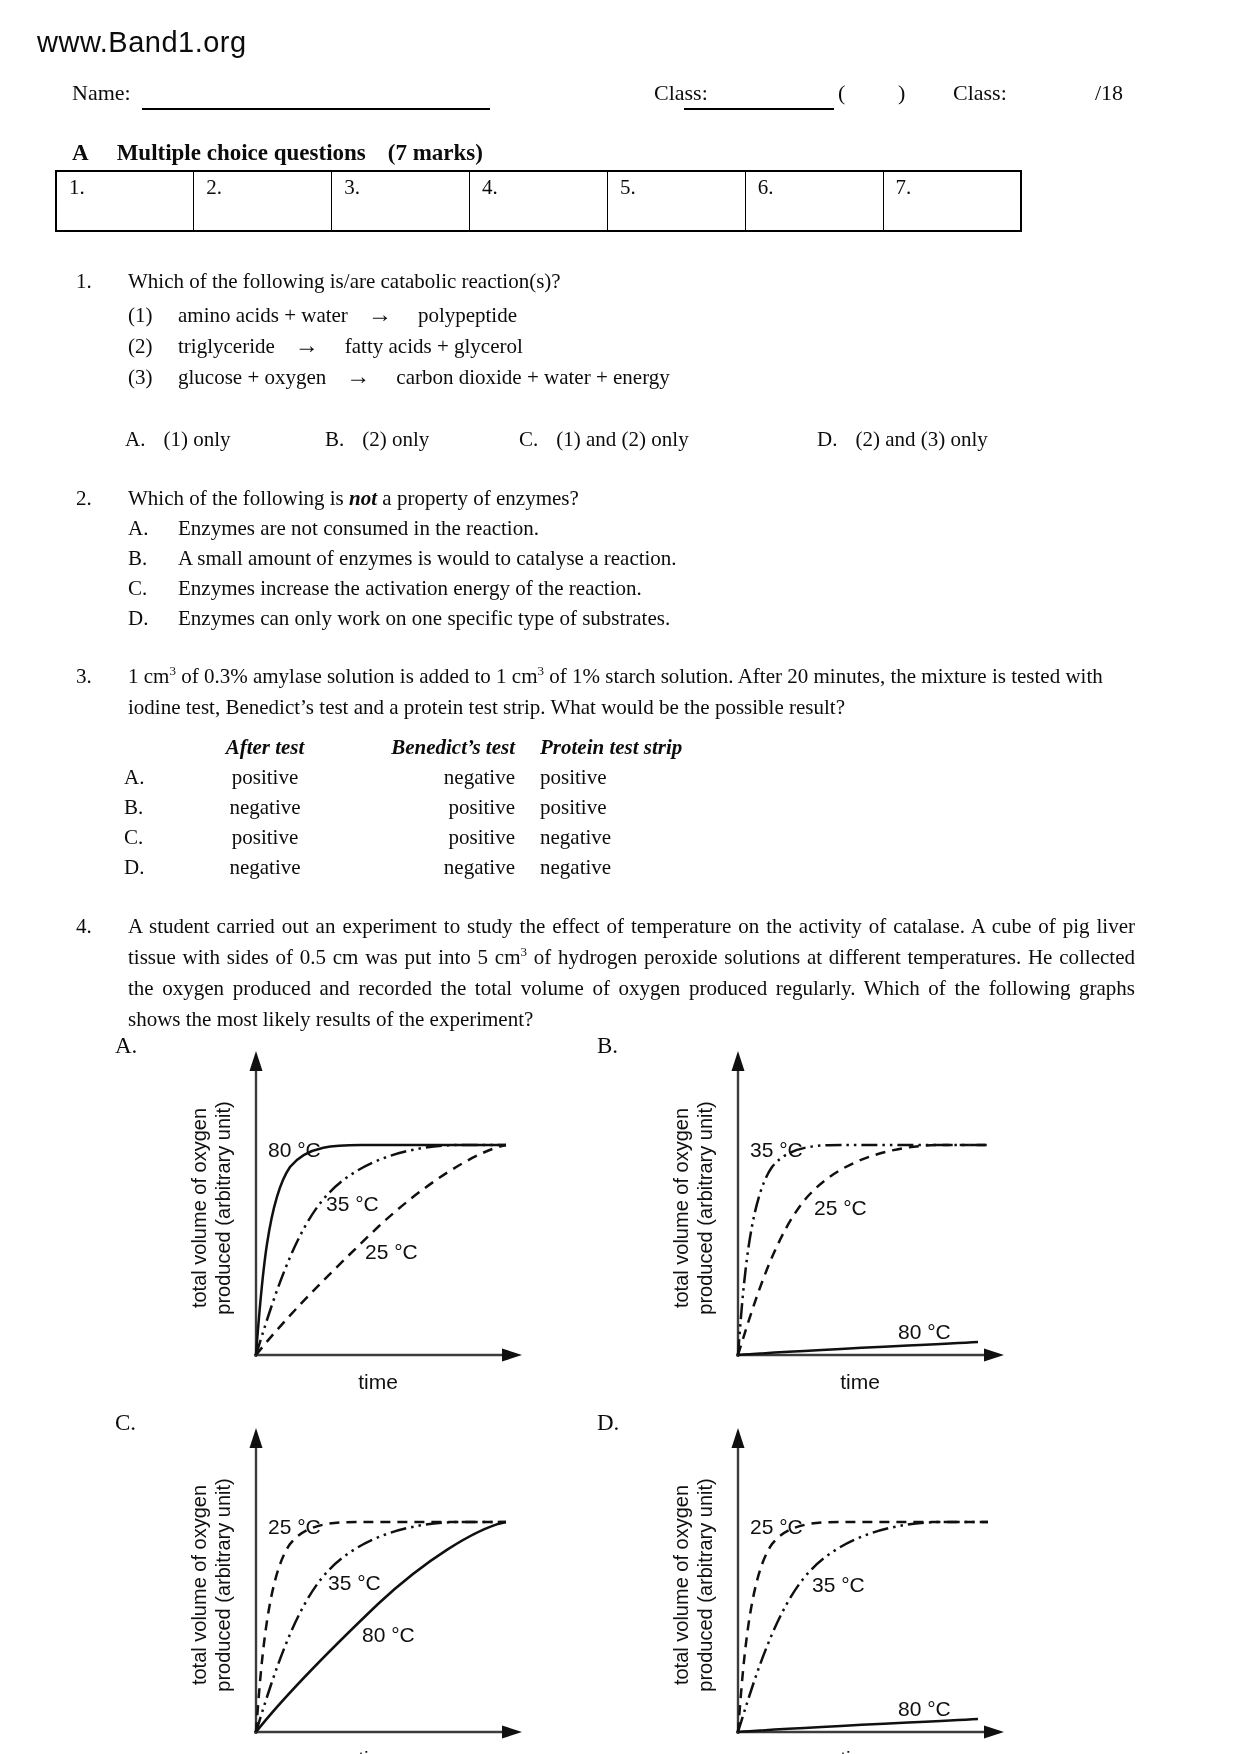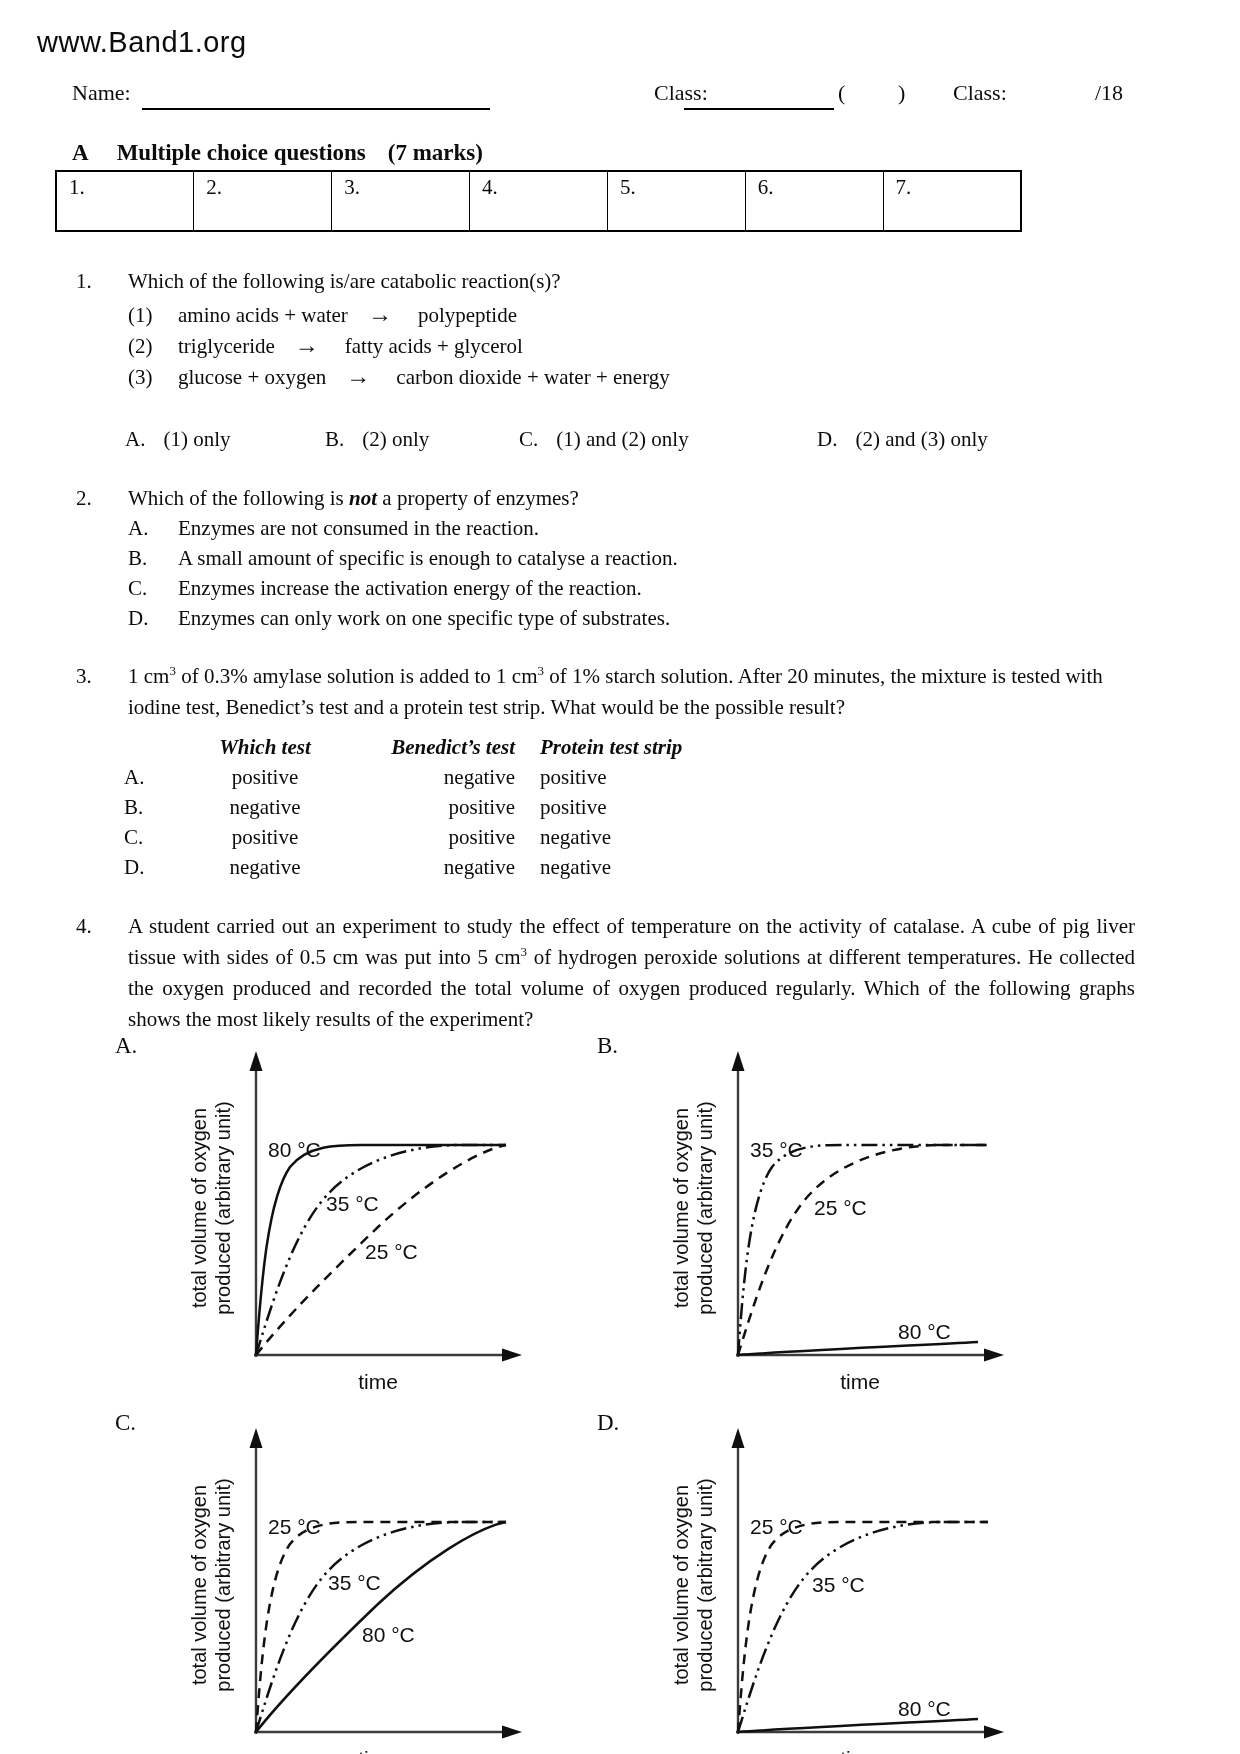--- a/index.html
+++ b/index.html
@@ -154,42 +154,42 @@
       <span class="qnum">2.</span>
       <span><span>Which of the following is </span><span class="emph">not</span><span> a property of enzymes?</span></span>
     </div>
     <div class="indent">
       <div class="qrow">
           <span class="inum">A.</span>
           <span>Enzymes are not consumed in the reaction.</span>
         </div>
       <div class="qrow">
           <span class="inum">B.</span>
-          <span>A small amount of specific is enough to catalyse a reaction.</span>
+          <span>A small amount of enzymes is would to catalyse a reaction.</span>
         </div>
       <div class="qrow">
           <span class="inum">C.</span>
           <span>Enzymes increase the activation energy of the reaction.</span>
         </div>
       <div class="qrow">
           <span class="inum">D.</span>
           <span>Enzymes can only work on one specific type of substrates.</span>
         </div>
     </div>
   </div>
 
   <div class="q" style="top:661px;line-height:31px;">
     <div class="qrow">
       <span class="qnum">3.</span>
       <span style="width:1000px;"><span>1 cm</span><sup>3</sup><span> of 0.3% amylase solution is added to 1 cm</span><sup>3</sup><span> of 1% starch solution. After 20 minutes, the mixture is tested with iodine test, Benedict’s test and a protein test strip. What would be the possible result?</span></span>
     </div>
     <div class="q3t">
       <div class="q3row q3hdr">
         <span class="q3l"></span>
-        <span class="q3c1">Which test</span>
+        <span class="q3c1">After test</span>
         <span class="q3c2">Benedict’s test</span>
         <span class="q3c3">Protein test strip</span>
       </div>
       <div class="q3row">
         <span class="q3l">A.</span>
         <span class="q3c1">positive</span>
         <span class="q3c2">negative</span>
         <span class="q3c3">positive</span>
       </div>
       <div class="q3row">

